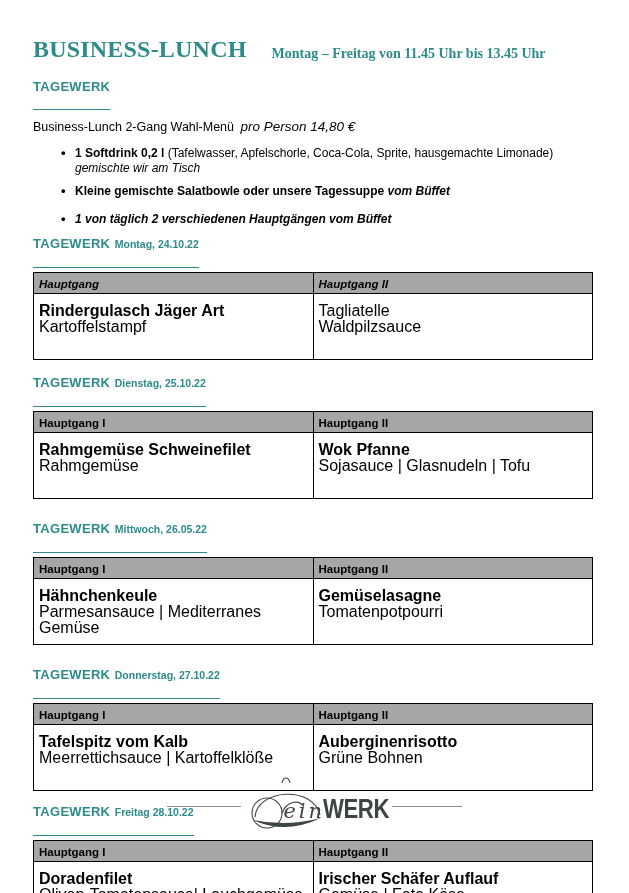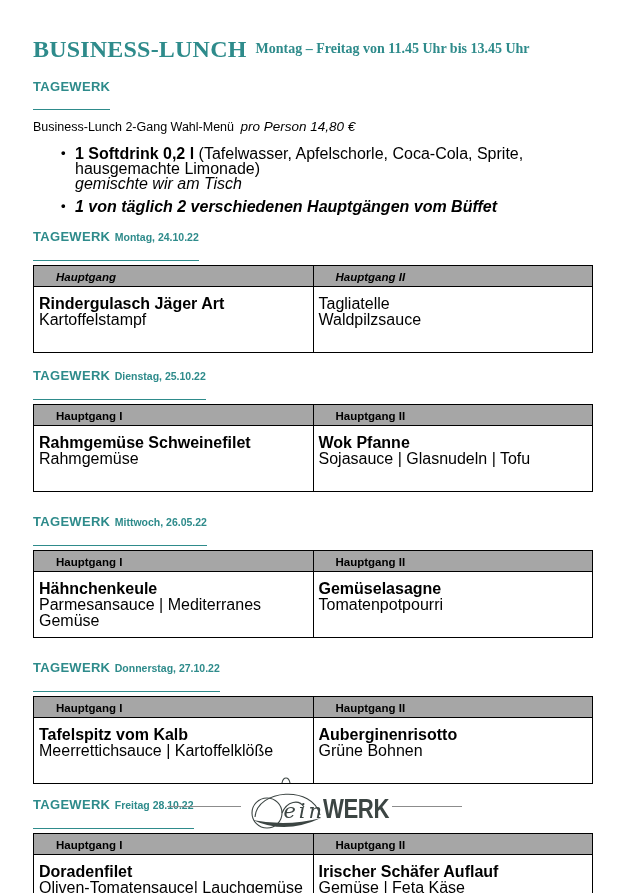--- a/index.html
+++ b/index.html
@@ -8,21 +8,21 @@
     width:629px; height:893px;
     box-sizing:border-box;
     padding:36px 36px 0 33px;
     background:#ffffff;
     font-family:"Liberation Sans", sans-serif;
     color:#000;
     overflow:hidden;
   }
 
   
-  .doc-title-row { display:flex; align-items:center; gap:9px; }
+  .doc-title-row { display:flex; align-items:flex-end; gap:25px; }
   .doc-title {
     font-family:"Liberation Serif", serif;
     font-weight:bold; font-size:24px; line-height:26px;
     color:#2E8B8B; letter-spacing:0.2px;
   }
   .doc-hours {
     font-family:"Liberation Serif", serif;
     font-weight:bold; font-size:14px; color:#2E8B8B;
   }
 
@@ -35,47 +35,47 @@
   .sec-heading .small{ font-weight:bold; font-size:10.5px; color:#2E8B8B; }
   .intro-heading { margin-top:15px; }
 
   
   .menu-line { margin-top:8px; font-size:12.5px; font-weight:normal; line-height:17px; }
   .menu-price { font-style:italic; font-size:13.5px; margin-left:3px; }
 
   ul.bullets { margin:10px 0 0 0; padding:0 0 0 28px; list-style:none; }
   ul.bullets li {
     position:relative; padding-left:14px;
-    font-size:16px; line-height:15px;
+    font-size:12px; line-height:15px;
   }
   ul.bullets li::before {
     content:"\2022"; position:absolute; left:0; top:-1px;
     font-size:13px; font-weight:bold;
   }
   li.b1 { margin-bottom:8px; }
   li.b2 { margin-bottom:13px; }
   .bold { font-weight:bold; }
   .ital { font-style:italic; }
   .bold-ital { font-weight:bold; font-style:italic; }
 
   
-  .day.m1 { margin-top:13px; }
+  .day.m1 { margin-top:7px; }
   .day.m2 { margin-top:13px; }
   .day.m3 { margin-top:20px; }
   .day.m5 { margin-top:11px; }
 
   table.day-table {
     width:100%; margin-top:4px;
     border-collapse:collapse; table-layout:fixed;
   }
   table.day-table th, table.day-table td { border:1px solid #000; }
   table.day-table th {
     background:#A6A6A6; text-align:left;
     font-size:11.5px; font-weight:bold;
-    padding:3px 5px 2px 22px; height:15px;
+    padding:3px 5px 2px 5px; height:15px;
   }
   table.day-table.hdr-italic th { font-style:italic; }
   table.day-table td {
     vertical-align:top; height:52px;
     padding:9px 5px 4px 5px;
     font-size:16px; line-height:16px;
   }
   td .main { font-weight:bold; }
   td .main.plain { font-weight:normal; }
 
@@ -119,20 +119,24 @@
     <span>Business-Lunch 2-Gang Wahl-Menü</span>
     <span class="menu-price">pro Person 14,80 €</span>
   </div>
 
   <ul class="bullets">
     <li class="b1">
       <span class="bold">1 Softdrink 0,2 l</span>
       <span>(Tafelwasser, Apfelschorle, Coca-Cola, Sprite, hausgemachte Limonade)</span><br>
       <span class="ital">gemischte wir am Tisch</span>
     </li>
+    <li class="b2">
+      <span class="bold">Kleine gemischte Salatbowle oder unsere Tagessuppe</span>
+      <span class="bold-ital">vom Büffet</span>
+    </li>
     <li>
       <span class="bold-ital">1 von täglich 2 verschiedenen Hauptgängen vom Büffet</span>
     </li>
   </ul>
 
   <section class="day m1">
     <div class="sec-heading">
       <span class="hd">
         <span class="big">TAGEWERK</span>
         <span class="small">Montag, 24.10.22</span>

